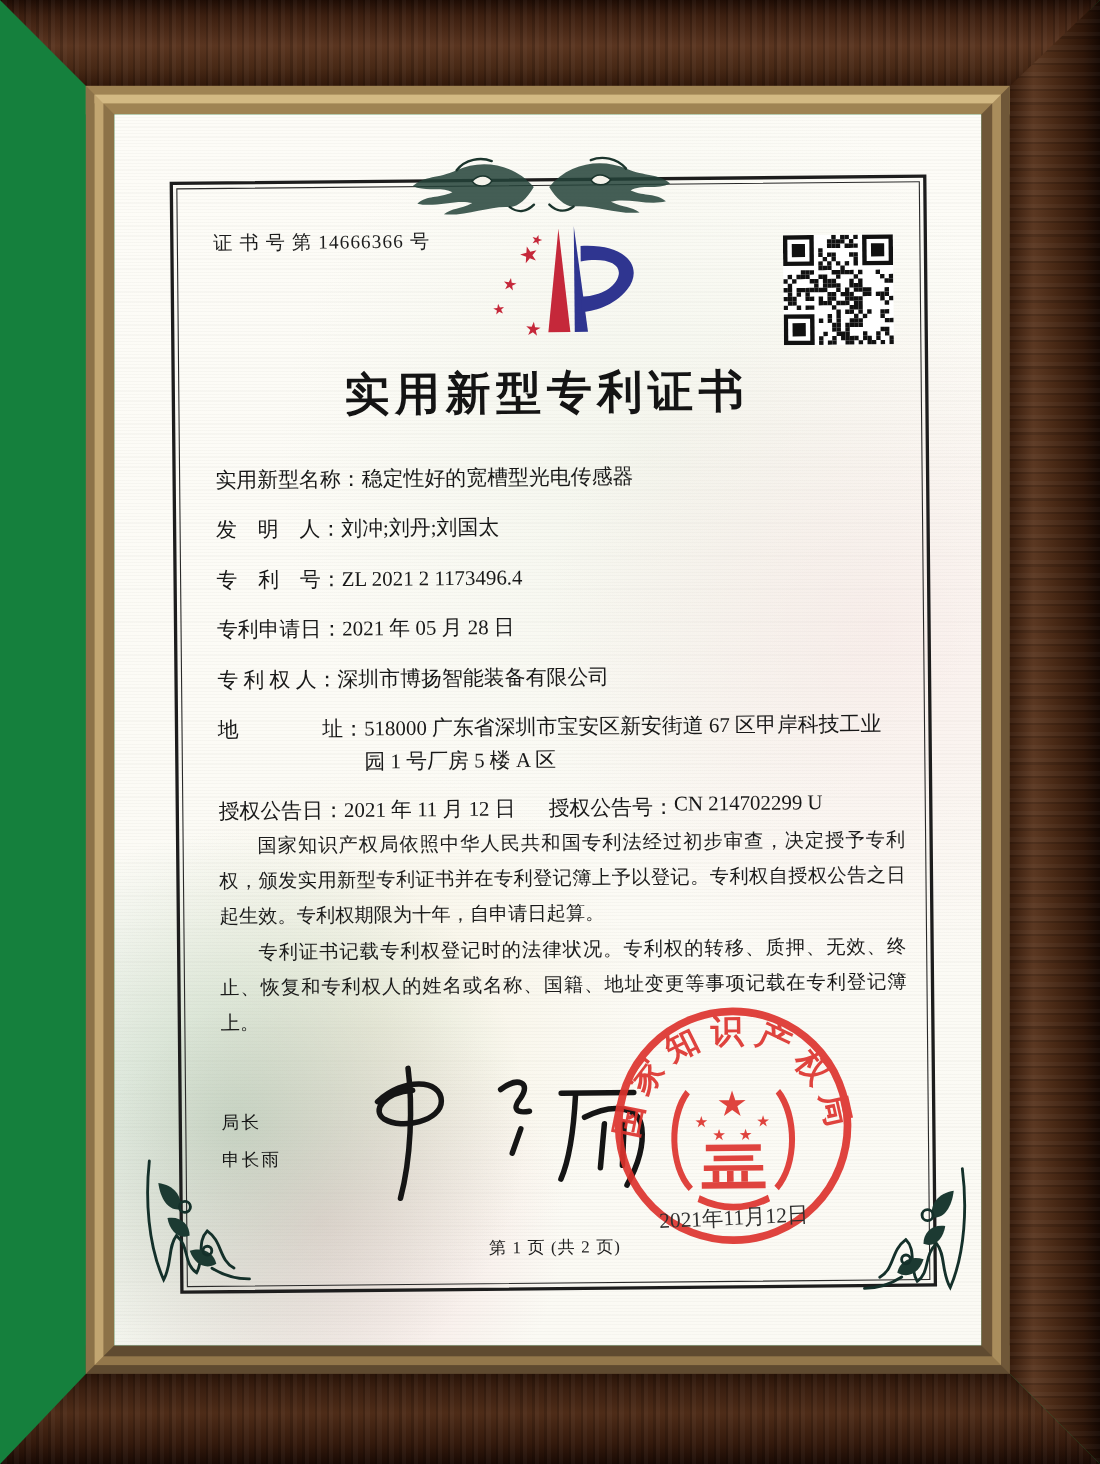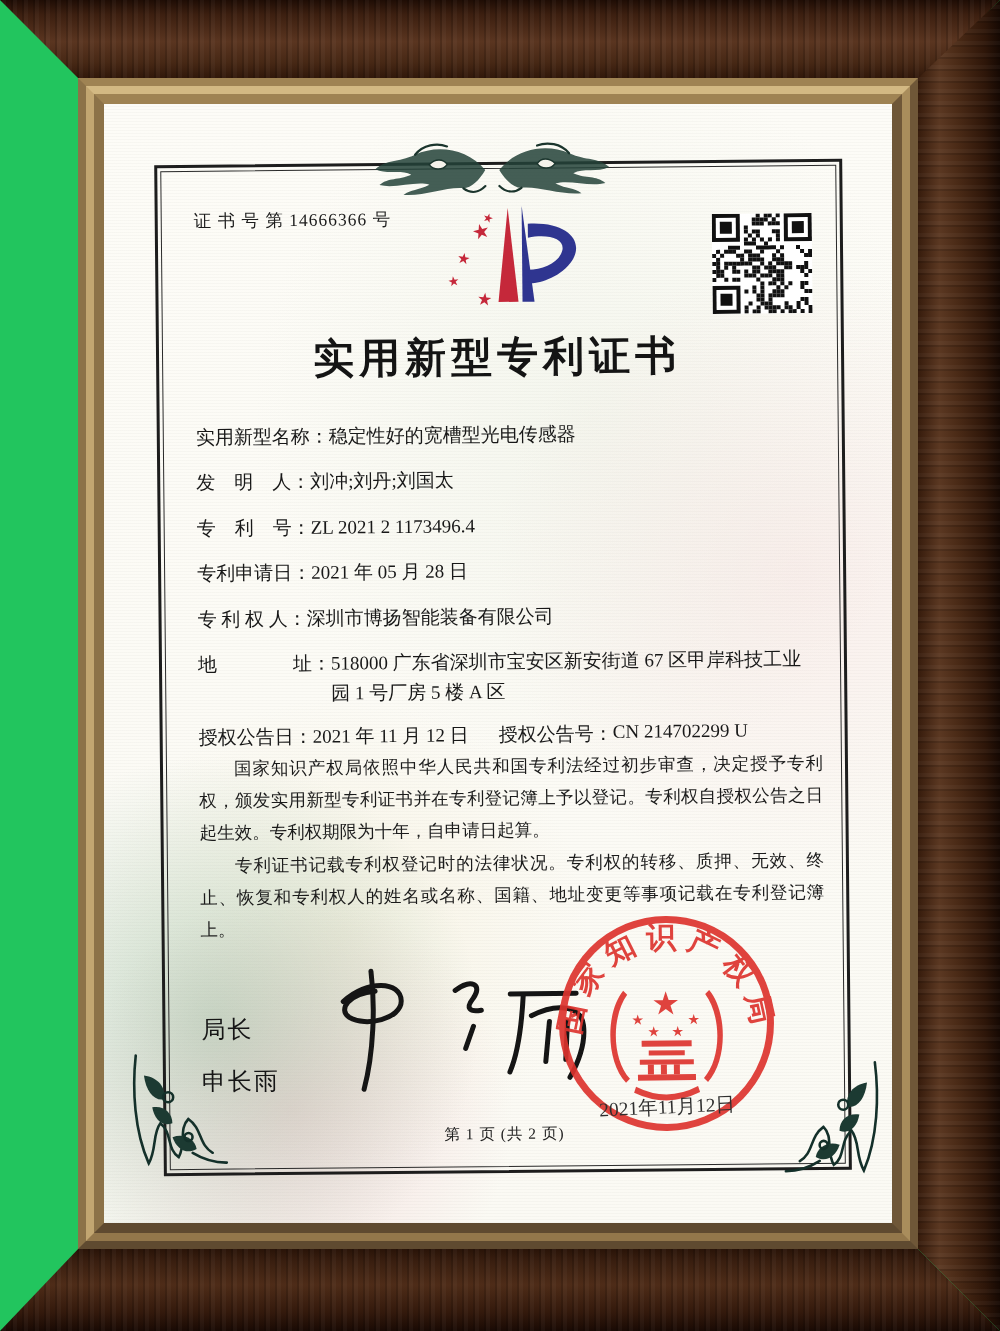--- a/index.html
+++ b/index.html
@@ -1,16 +1,16 @@
 <!DOCTYPE html>
 <html><head>
 <meta charset="utf-8">
 <style>
   html,body{margin:0;padding:0;background:#1a0d06;}
-  .scene{position:relative;width:1000px;height:1331px;overflow:hidden;background:#22c55e;
+  .scene{position:relative;width:1000px;height:1331px;overflow:hidden;background:#15803d;
          font-family:"Liberation Serif","DejaVu Serif",serif;}
 
   
   .wood{position:absolute;pointer-events:none;}
   .wood-top{left:0;right:0;top:0;height:80px;
     background:linear-gradient(180deg,#1f0d05 0%,#3c1f10 18%,#5a3520 52%,#472815 78%,#2e1609 100%),
                repeating-linear-gradient(90deg,rgba(0,0,0,.14) 0 2px,rgba(255,255,255,.03) 2px 6px,transparent 6px 11px);
     background-blend-mode:overlay;
     clip-path:polygon(0 0,100% 0,calc(100% - 80px) 100%,80px 100%);}
   .wood-bottom{left:0;right:0;bottom:0;height:84px;
@@ -68,21 +68,21 @@
   .field-value{flex:0 1 auto;}
   .addr-value{max-width:472px;}
   .grant-row{display:flex;margin-top:2px;}
   .grant-pair{display:flex;white-space:pre;}
   .grant-pair+.grant-pair{margin-left:30px;}
 
   .paras{position:absolute;left:94px;top:646px;width:624px;font-size:17.5px;
     color:#1b1b1b;line-height:1.84;text-align:justify;}
   .paras p{margin:0;text-indent:2em;}
 
-  .sig-block{position:absolute;left:94px;top:898px;font-size:24px;color:#161616;
+  .sig-block{position:absolute;left:94px;top:898px;font-size:16px;color:#161616;
     line-height:2.15;letter-spacing:2px;}
   .sig-svg{position:absolute;left:198px;top:856px;}
 
   .seal-svg{position:absolute;left:448px;top:810px;}
 
   .footer{position:absolute;left:55px;top:1020px;width:682px;text-align:center;
     font-size:15.5px;color:#222;letter-spacing:1px;}
 
   .logo-svg{position:absolute;left:330px;top:96px;}
   .qr-box{position:absolute;left:612px;top:112px;width:100px;height:100px;background:#fff;}

